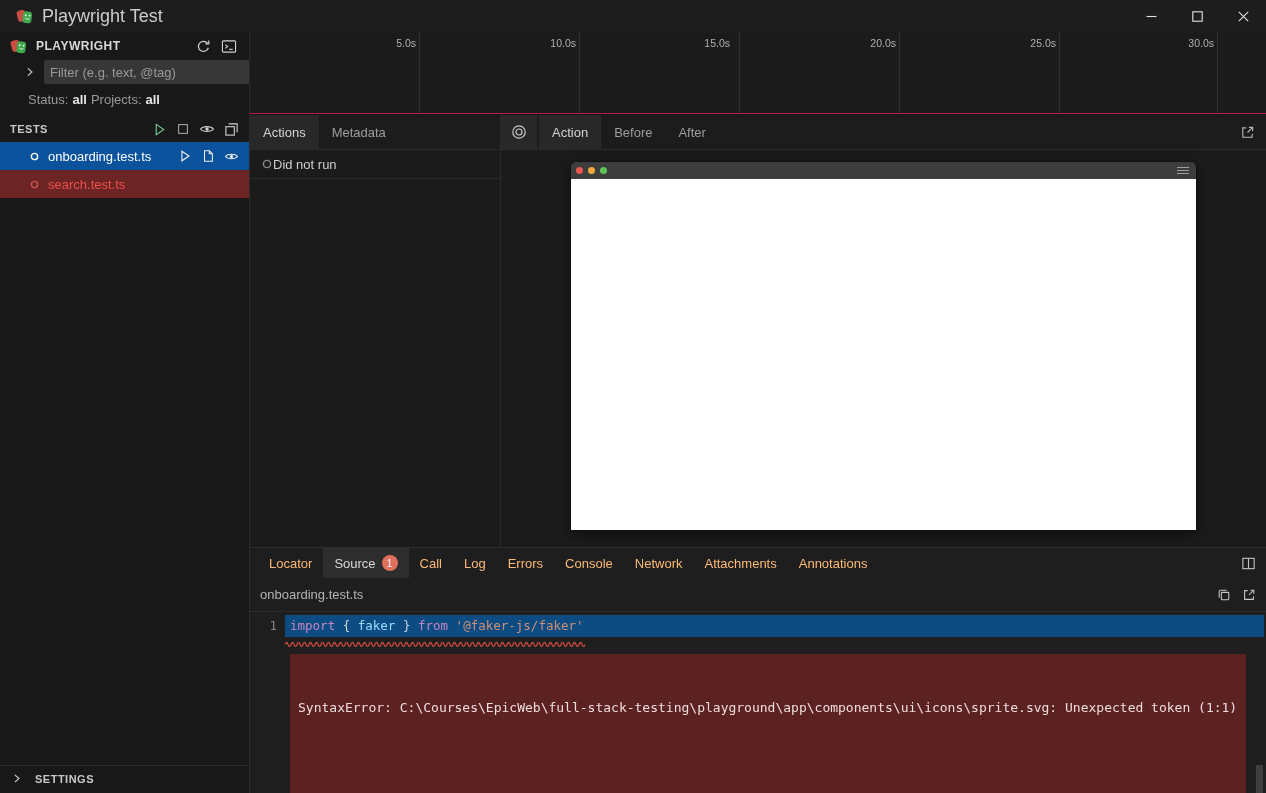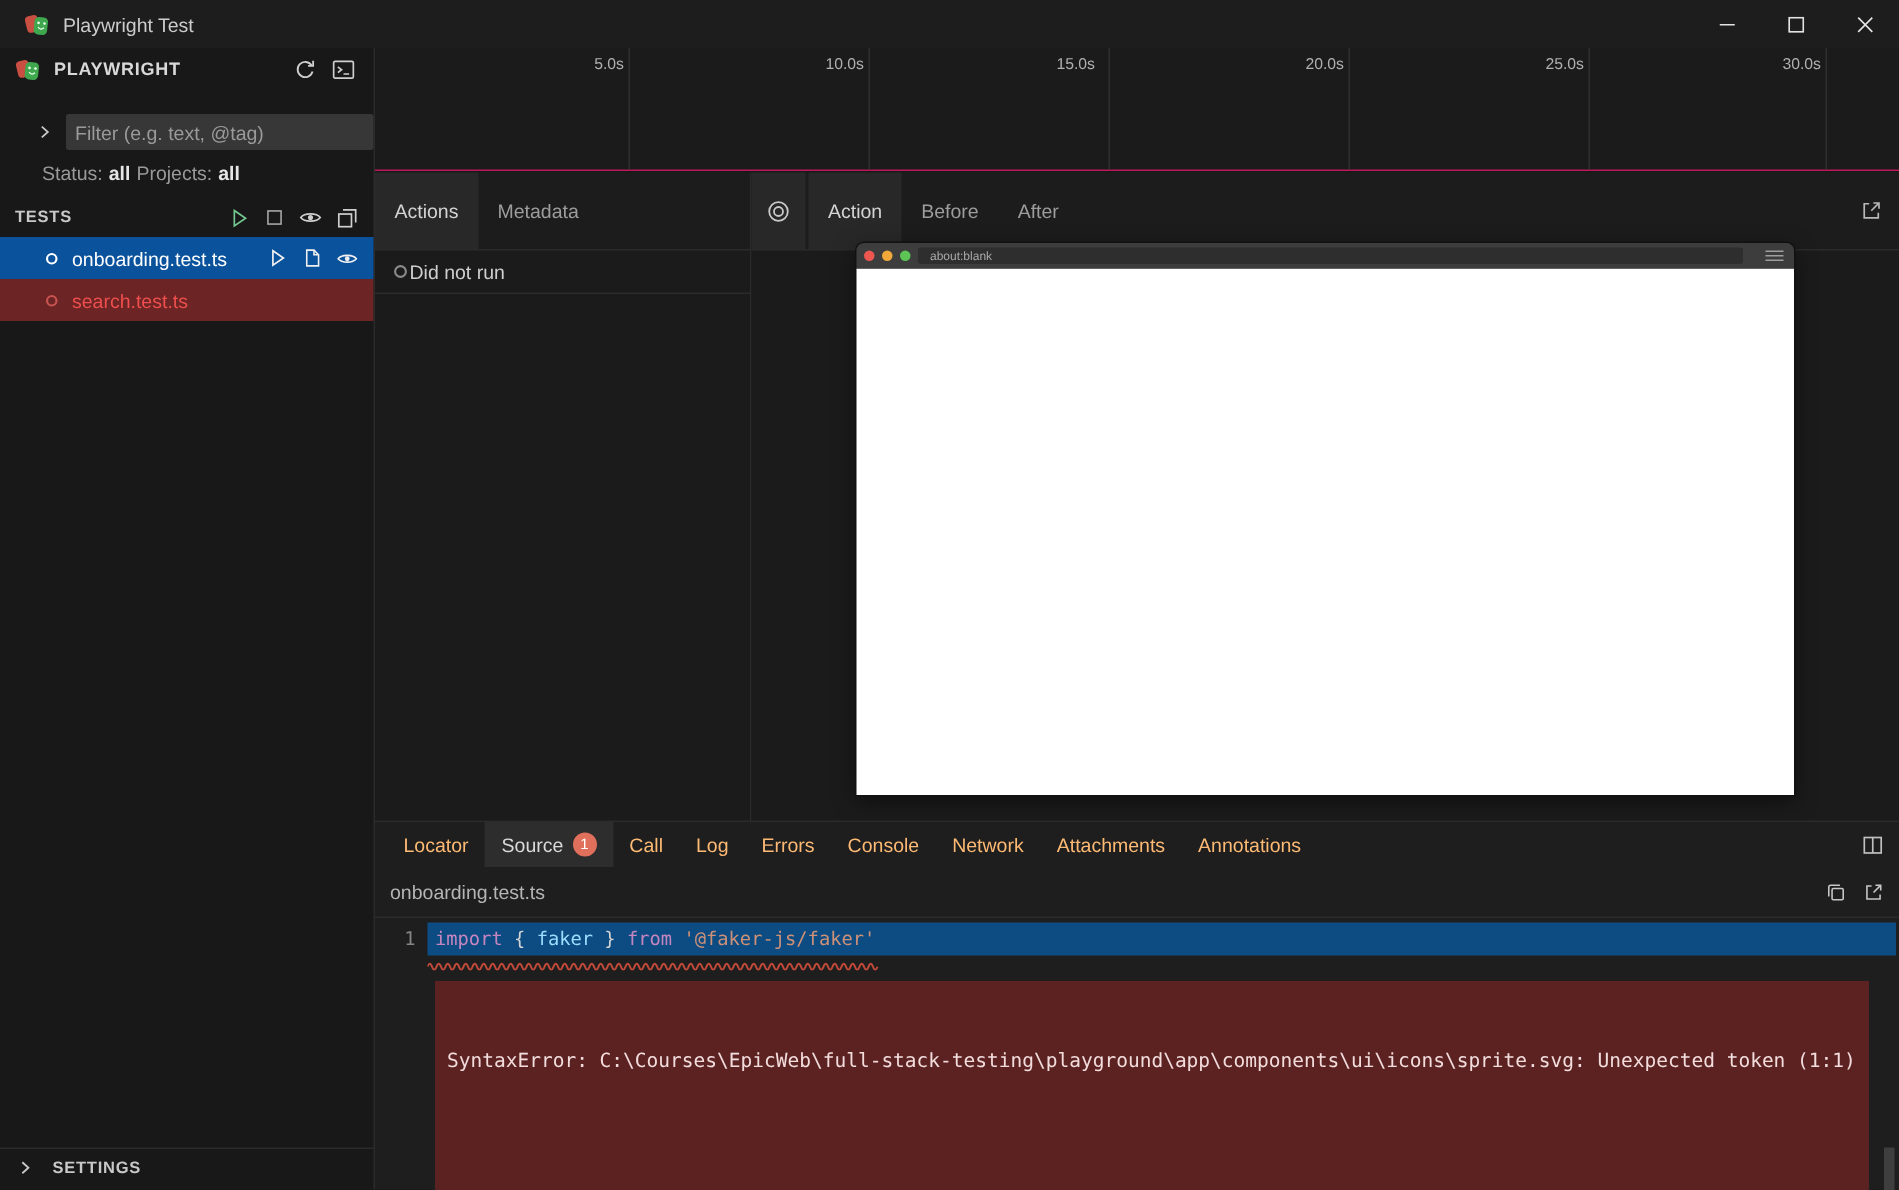--- a/index.html
+++ b/index.html
@@ -4,31 +4,31 @@
 <style>
   html,body{margin:0;padding:0;width:1266px;height:793px;overflow:hidden;background:#181818;
     font-family:"Liberation Sans",sans-serif;-webkit-font-smoothing:antialiased;}
   *{box-sizing:border-box;}
   svg{display:block;}
 
   
   .titlebar{position:absolute;left:0;top:0;width:1266px;height:32px;background:#1d1d1d;
     display:flex;align-items:center;}
   .titlebar .logo{margin-left:16px;width:18px;height:18px;}
-  .titlebar .title{margin-left:8px;font-size:13px;color:#cccccc;}
+  .titlebar .title{margin-left:8px;font-size:18px;color:#cccccc;}
   .win-controls{margin-left:auto;display:flex;height:32px;}
   .win-btn{width:46px;height:32px;display:flex;align-items:center;justify-content:center;color:#e3e3e3;}
 
   
   .sidebar{position:absolute;left:0;top:32px;width:250px;bottom:0;background:#181818;
     border-right:1px solid #2b2b2b;}
   .pw-header{height:28px;display:flex;align-items:center;padding:0 12px 0 10px;}
   .pw-header .hdr-label{margin-left:8px;font-size:12px;font-weight:700;letter-spacing:.5px;color:#d8d8d8;}
   .pw-header .hdr-icons{margin-left:auto;display:flex;gap:10px;align-items:center;color:#cfcfcf;}
-  .filter-row{margin-top:16px;height:24px;display:flex;align-items:center;padding-left:23px;}
+  .filter-row{margin-top:0;height:24px;display:flex;align-items:center;padding-left:23px;}
   .filter-input{margin-left:8px;width:220px;height:24px;background:#373737;border:none;border-radius:2px;
     color:#bdbdbd;font-size:13px;padding:0 6px;font-family:"Liberation Sans",sans-serif;}
   .filter-input::placeholder{color:#9a9a9a;}
   .status-row{margin-top:4px;height:22px;display:flex;align-items:center;padding-left:28px;font-size:13px;color:#9a9a9a;gap:4px;}
   .status-row b{color:#e6e6e6;font-weight:700;}
   .tests-header{margin-top:6px;height:26px;display:flex;align-items:center;padding:0 10px;}
   .sec-label{font-size:11px;font-weight:700;letter-spacing:.5px;color:#c8c8c8;}
   .tests-header .hdr-icons{margin-left:auto;display:flex;gap:9px;align-items:center;}
   .test-row{height:28px;display:flex;align-items:center;padding-left:30px;font-size:13px;color:#d6d6d6;gap:9px;}
   .test-row.selected{background:#0b529c;color:#ffffff;}
@@ -37,21 +37,21 @@
   .settings-row{position:absolute;left:0;right:0;bottom:2px;height:26px;border-top:1px solid #2b2b2b;
     display:flex;align-items:center;padding-left:10px;gap:12px;}
 
   
   .timeline{position:absolute;left:250px;top:32px;right:0;height:82px;background:#1b1b1b;
     border-bottom:1px solid #be185d;}
   .tl-grid{position:absolute;top:0;bottom:0;width:1px;background:#303030;}
   .tl-label{position:absolute;top:5px;width:60px;text-align:right;font-size:10.5px;color:#b0b0b0;}
 
   
-  .panel-tabs{height:52px;border-bottom:1px solid #2b2b2b;background:#1c1c1c;display:flex;align-items:stretch;}
+  .panel-tabs{height:35px;border-bottom:1px solid #2b2b2b;background:#1c1c1c;display:flex;align-items:stretch;}
   .ptab{display:flex;align-items:center;padding:0 13px;font-size:13px;color:#9d9d9d;}
   .ptab.selected{background:#282828;color:#d4d4d4;}
 
   
   .actions-panel{position:absolute;left:250px;top:115px;width:251px;height:432px;background:#1b1b1b;
     border-right:1px solid #2b2b2b;}
   .empty-row{height:29px;display:flex;align-items:center;gap:1px;padding-left:12px;
     border-bottom:1px solid #2b2b2b;font-size:13px;color:#cfcfcf;}
 
   
@@ -283,23 +283,20 @@
           <path d="M13.2 2.8 L8 8"></path>
       </svg>
     </span>
   </div>
 
   <div class="browser-window">
     <div class="browser-chrome">
       <div class="tl-dot" style="background:#ed574f"></div>
       <div class="tl-dot" style="background:#f0a83a"></div>
       <div class="tl-dot" style="background:#5bc454"></div>
-      <div class="addr-bar">
-        <span>about:blank</span>
-      </div>
       <div class="hamburger">
           <div></div>
           <div></div>
           <div></div>
         </div>
     </div>
     <div class="browser-page"></div>
   </div>
 </div>
 

